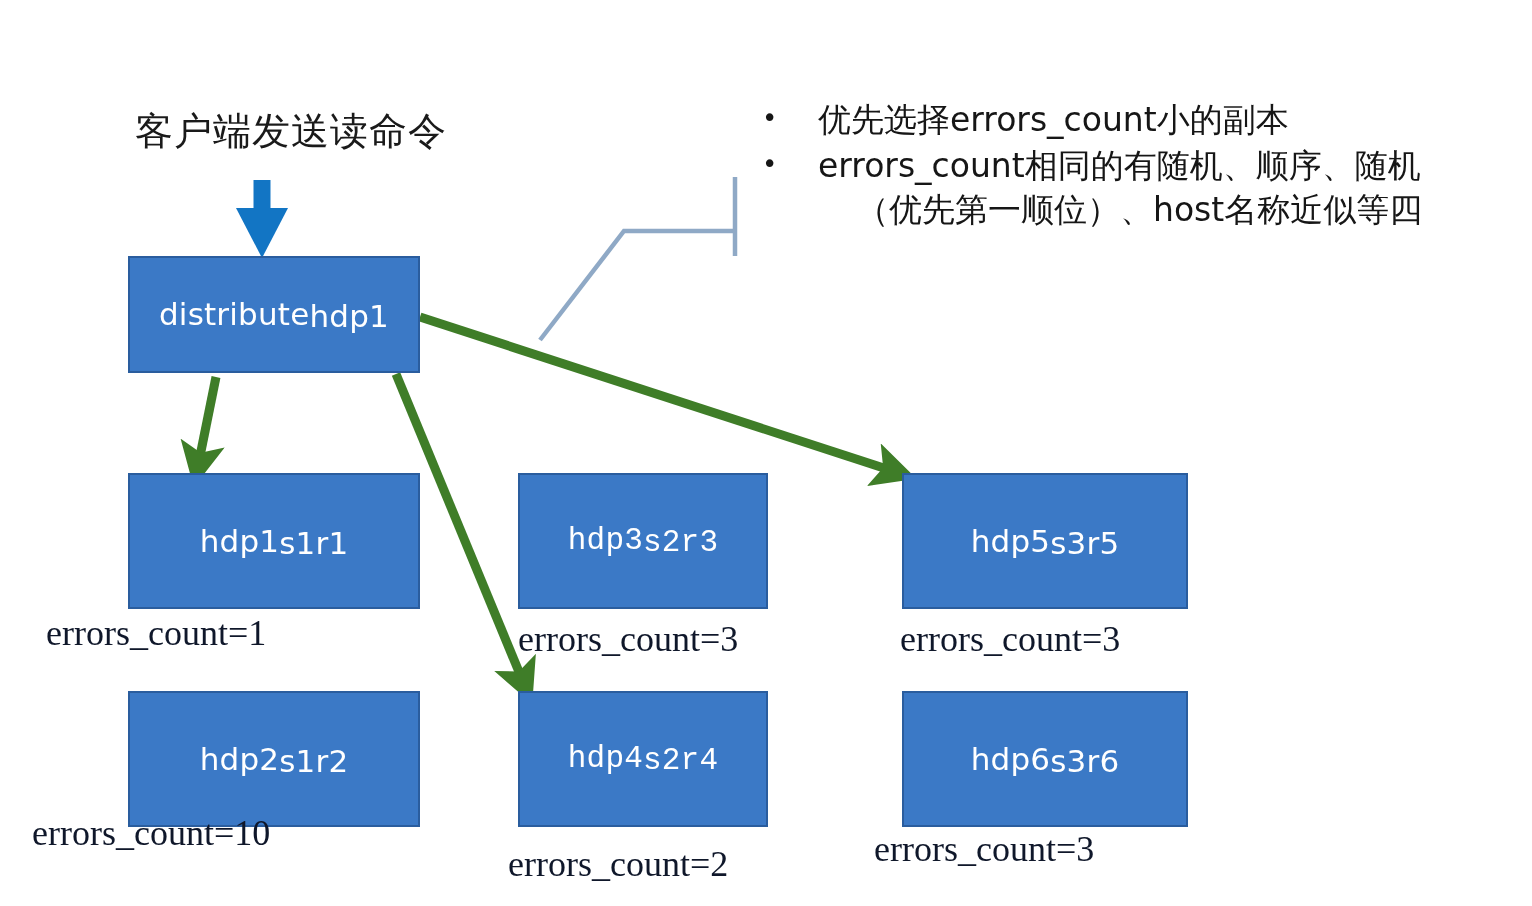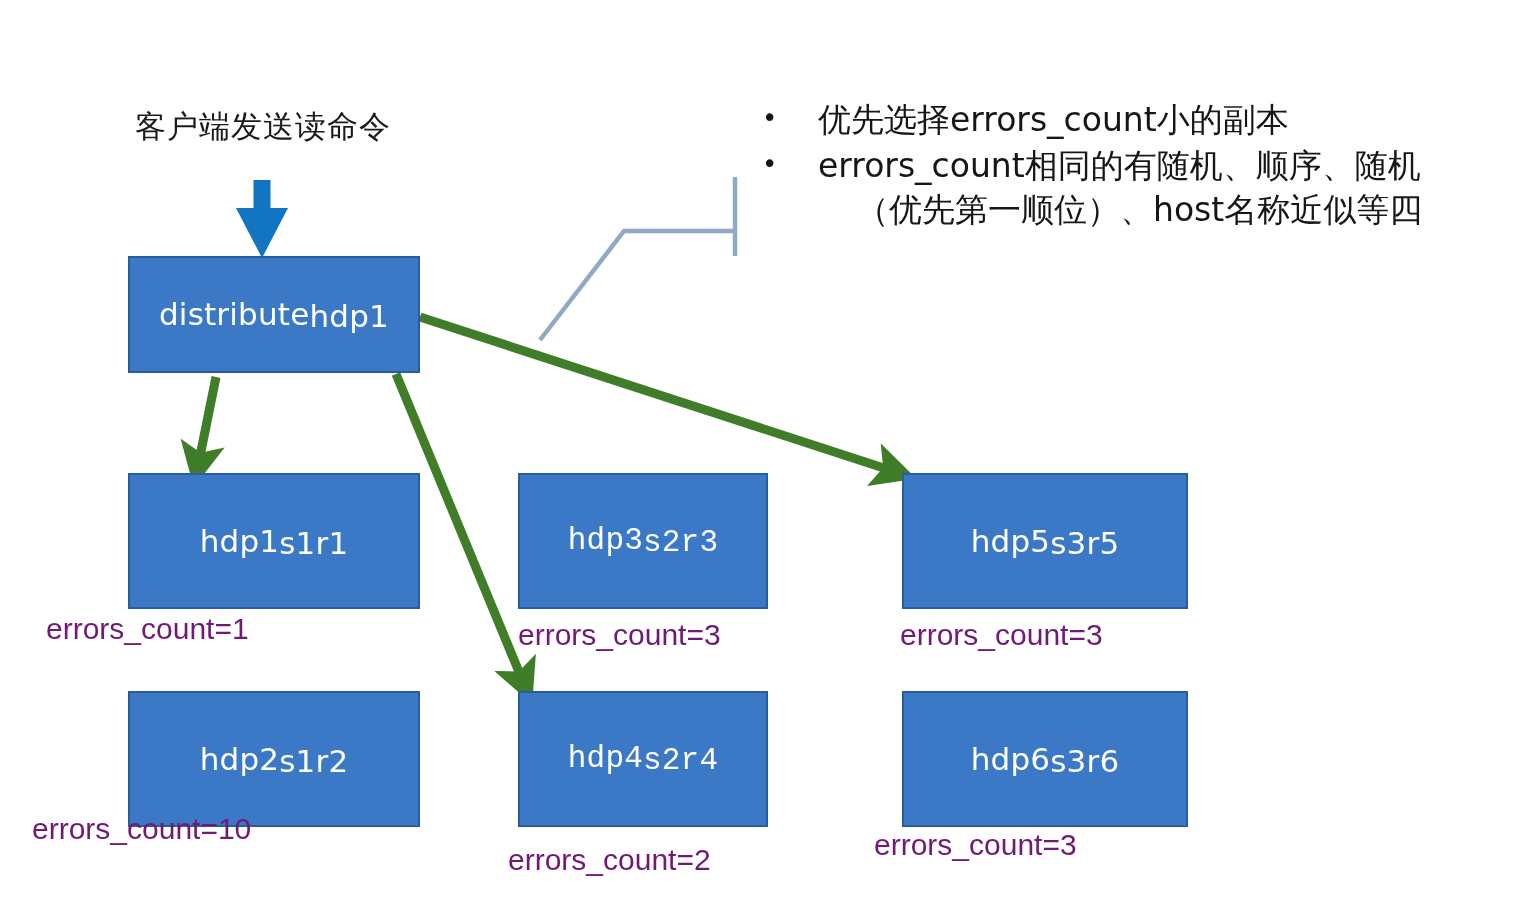--- a/index.html
+++ b/index.html
@@ -50,31 +50,31 @@
     height: 117px;
   }
   .node-r1 { top: 473px; height: 136px; }
   .node-r2 { top: 691px; height: 136px; }
   .col1 { left: 128px; width: 292px; }
   .col2 { left: 518px; width: 250px; font-family: Liberation Mono, monospace; }
   .col3 { left: 902px; width: 286px; text-align: right; }
 
   .errlabel {
     position: absolute;
-    color: #701a75;
-    font-size: 30px;
+    color: #0f172a;
+    font-size: 36px;
     white-space: nowrap;
-    font-family: Liberation Sans, sans-serif;
+    font-family: Liberation Serif, serif;
   }
 
   #caption-client {
     position: absolute;
     left: 135px;
     top: 106px;
-    font-size: 31px;
+    font-size: 38px;
     color: #1a1a1a;
     white-space: nowrap;
     letter-spacing: 1px;
   }
 
   #bullet-list {
     position: absolute;
     left: 752px;
     top: 98px;
     width: 770px;

